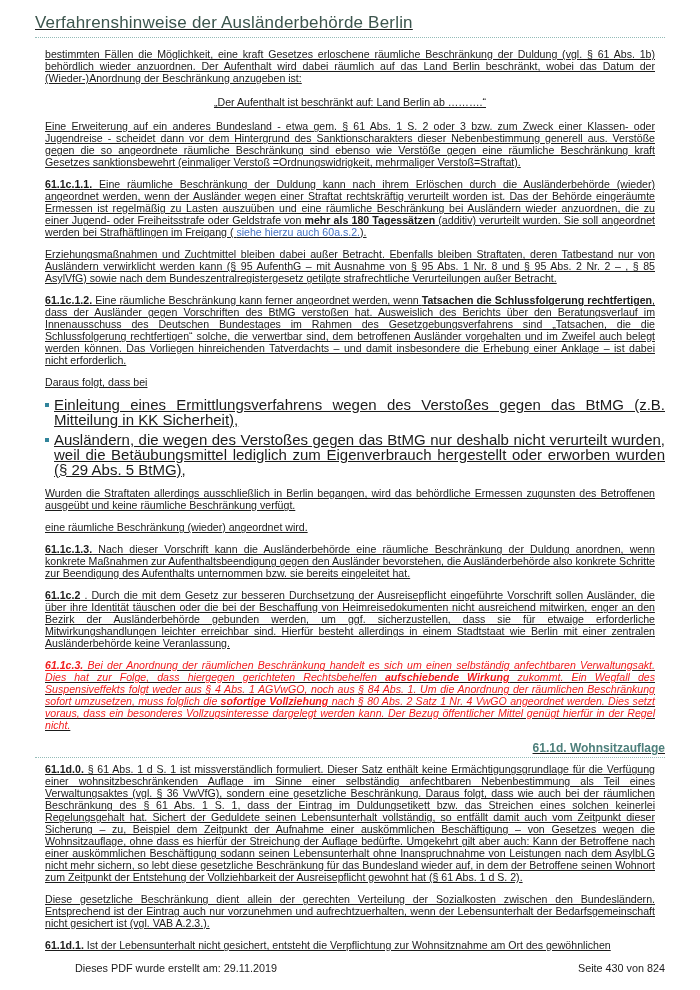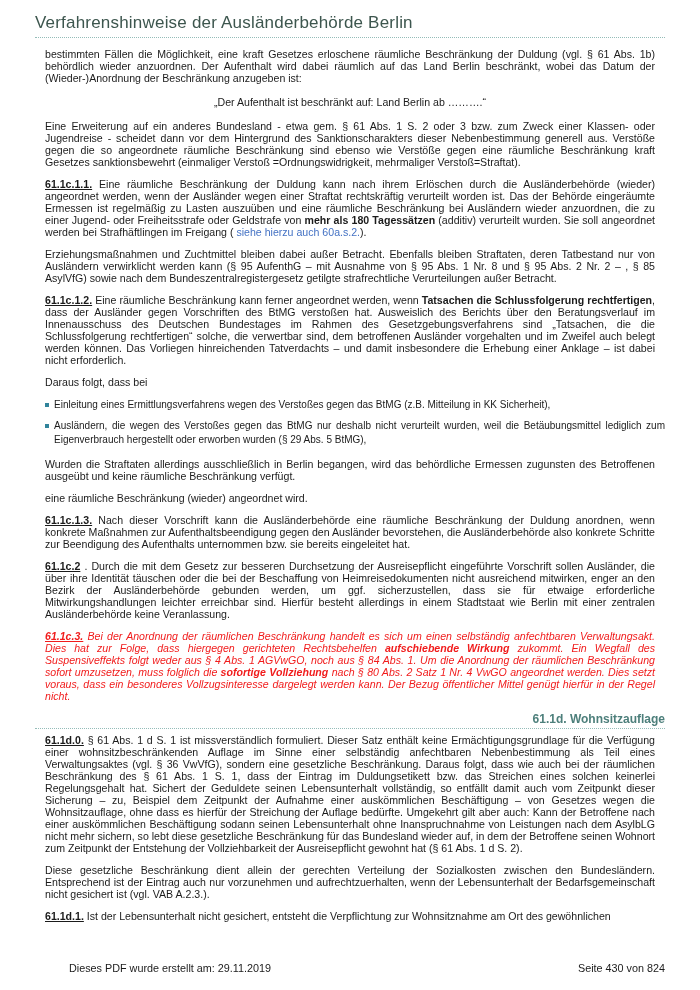--- a/index.html
+++ b/index.html
@@ -5,20 +5,21 @@
   html,body{margin:0;padding:0;background:#ffffff;}
   .page{
     position:relative;
     width:700px;height:990px;
     box-sizing:border-box;
     padding:10px 35px 0 35px;
     background:#ffffff;
     font-family:"Liberation Sans", sans-serif;
     color:#1b1b1b;
     overflow:hidden;
+    text-decoration:underline;
   }
   h1.doc-title{
     font-size:17px;
     font-weight:400;
     color:#3d564e;
     margin:3px 0 3px 0;
     letter-spacing:.2px;
   }
   .dotted-rule{
     border-bottom:1px dotted #94bcb8;
@@ -54,21 +55,21 @@
   }
   .red-block .ref{color:#f11c1c;}
   ul.bullets{
     list-style:none;
     margin:7px 0 7px 0;
     padding:0 0 0 10px;
   }
   ul.bullets li{
     position:relative;
     padding-left:9px;
-    font-size:10px;
+    font-size:15px;
     line-height:14.6px;
     margin-bottom:6px;
     text-align:justify;
   }
   ul.bullets li:last-child{margin-bottom:0;}
   .sq{
     position:absolute;
     left:0;top:5px;
     width:4px;height:4px;
     background:#31849b;
@@ -79,21 +80,21 @@
     font-weight:bold;
     color:#4d7f7b;
     margin:9px 0 0 0;
     padding-bottom:2px;
     border-bottom:1px dotted #94bcb8;
     text-align:right;
   }
   .after-heading{margin-top:5px;}
   .footer{
     position:absolute;
-    left:41px;right:35px;bottom:16px;
+    left:47px;right:35px;bottom:16px;
     display:flex;
     justify-content:space-between;
     font-size:10.8px;
     color:#1b1b1b;
     background:#ffffff;
     padding-left:28px;
   }
 </style>
 </head>
 <body>

